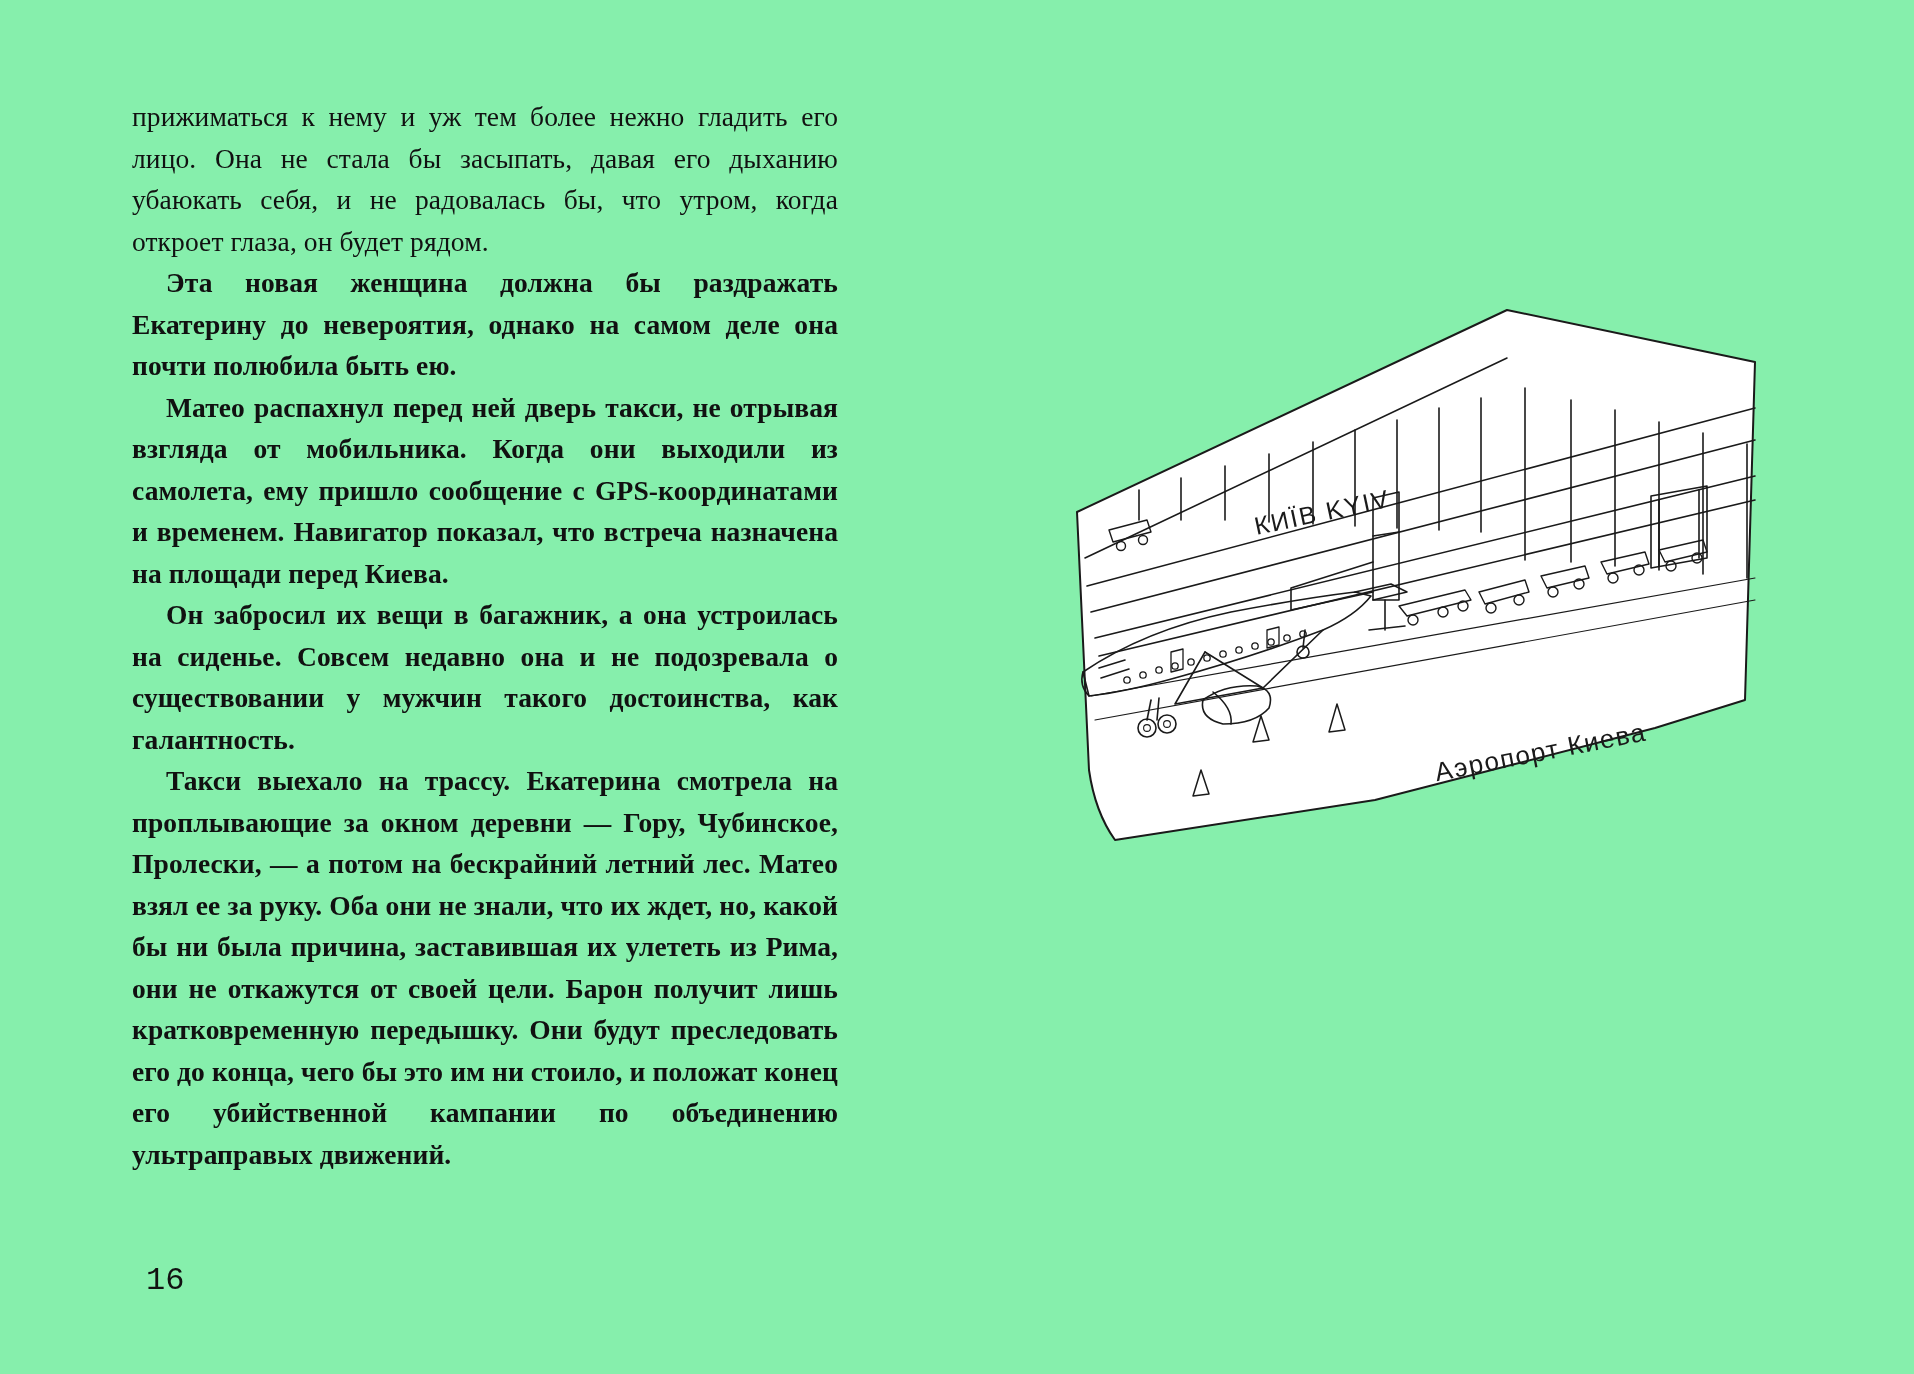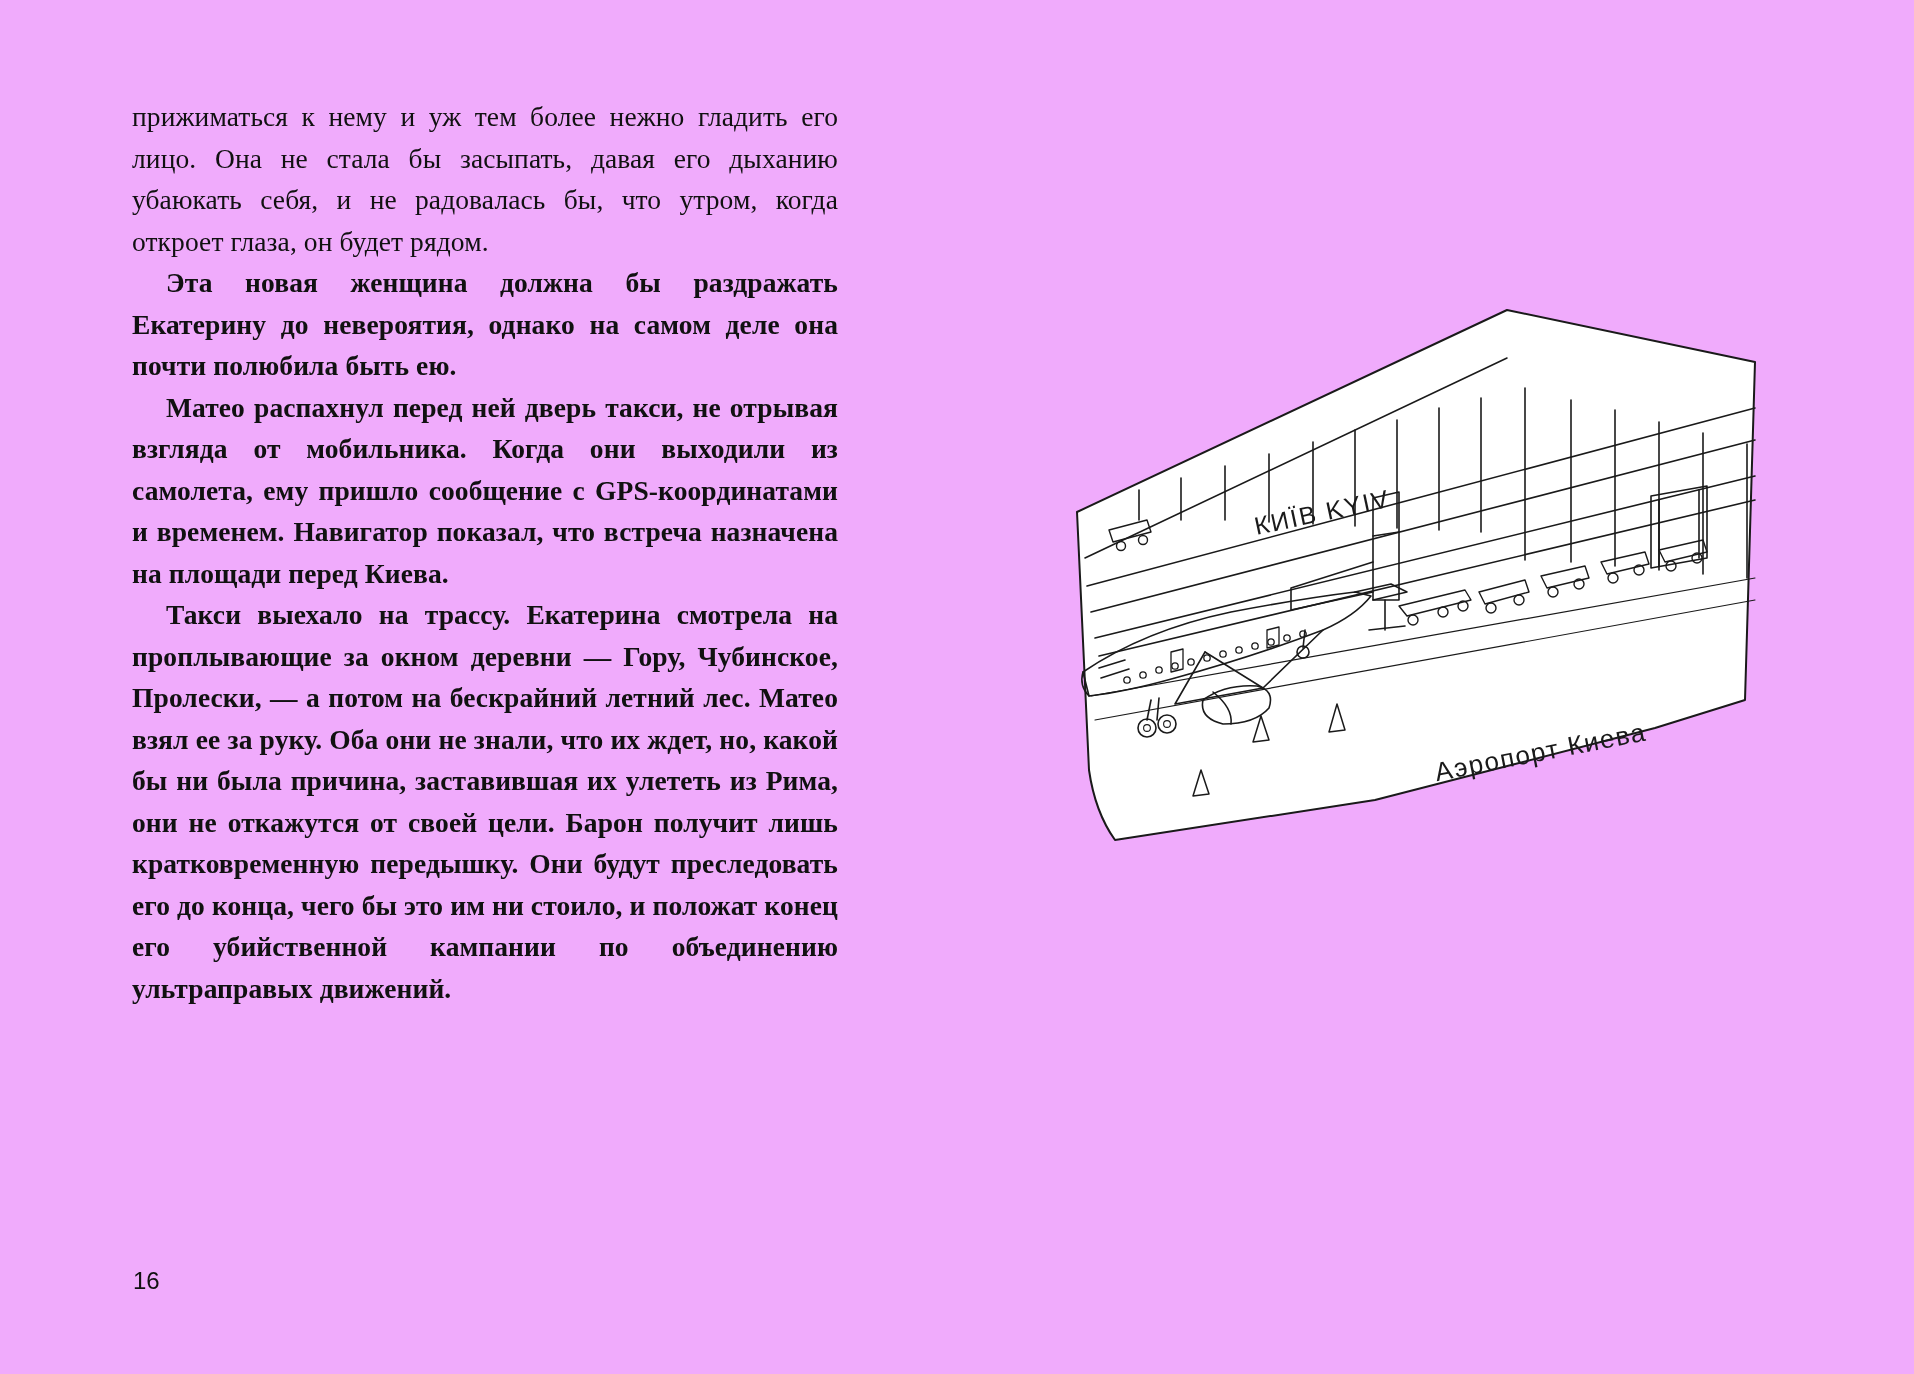--- a/index.html
+++ b/index.html
@@ -12,21 +12,21 @@
     height: 1374px;
     font-family: "Liberation Serif", serif;
     color: #1a1a1a;
     position: relative;
     overflow: hidden;
   }
 
   .page {
     position: absolute;
     inset: 0;
-    background: #f0abfc;
+    background: #86efac;
   }
 
   
   .text-column {
     position: absolute;
     left: 132px;
     top: 96px;
     width: 706px;
   }
 
@@ -43,26 +43,26 @@
   .para + .para {
     text-indent: 34px;
     font-weight: bold;
   }
   .para.first {
     text-indent: 0;
   }
 
   .page-number {
     position: absolute;
-    left: 133px;
+    left: 146px;
     top: 1266px;
-    font-size: 24px;
+    font-size: 32px;
     line-height: 30px;
     color: #111111;
-    font-family: Liberation Sans, sans-serif;
+    font-family: Liberation Mono, monospace;
   }
 
   
   .illustration-wrap {
     position: absolute;
     left: 1055px;
     top: 300px;
     width: 720px;
     height: 560px;
   }
@@ -82,20 +82,21 @@
 </style>
 </head>
 <body>
 
 <div class="page">
 
   <div class="text-column">
     <p class="para first">прижиматься к нему и уж тем более нежно гладить его лицо. Она не стала бы засыпать, давая его дыханию убаюкать себя, и не радовалась бы, что утром, когда откроет глаза, он будет рядом.</p>
     <p class="para">Эта новая женщина должна бы раздражать Екатерину до невероятия, однако на самом деле она почти полюбила быть ею.</p>
     <p class="para">Матео распахнул перед ней дверь такси, не отрывая взгляда от мобильника. Когда они выходили из самолета, ему пришло сообщение с GPS-координатами и временем. Навигатор показал, что встреча назначена на площади перед Киева.</p>
+    <p class="para">Он забросил их вещи в багажник, а она устроилась на сиденье. Совсем недавно она и не подозревала о существовании у мужчин такого достоинства, как галантность.</p>
     <p class="para">Такси выехало на трассу. Екатерина смотрела на проплывающие за окном деревни — Гору, Чубинское, Пролески, — а потом на бескрайний летний лес. Матео взял ее за руку. Оба они не знали, что их ждет, но, какой бы ни была причина, заставившая их улететь из Рима, они не откажутся от своей цели. Барон получит лишь кратковременную передышку. Они будут преследовать его до конца, чего бы это им ни стоило, и положат конец его убийственной кампании по объединению ультраправых движений.</p>
   </div>
 
   <div class="page-number">16</div>
 
   <div class="illustration-wrap">
     <svg viewBox="0 0 720 560" xmlns="http://www.w3.org/2000/svg" fill="none" stroke="#1a1a1a" stroke-width="1.6" stroke-linecap="round" stroke-linejoin="round">
 
       <path d="M22 212 L452 10 L700 62 L690 400 L600 428 L320 500 L60 540 Q40 512 34 470 L22 212 Z" fill="#ffffff" stroke="#1a1a1a" stroke-width="2"></path>
 

